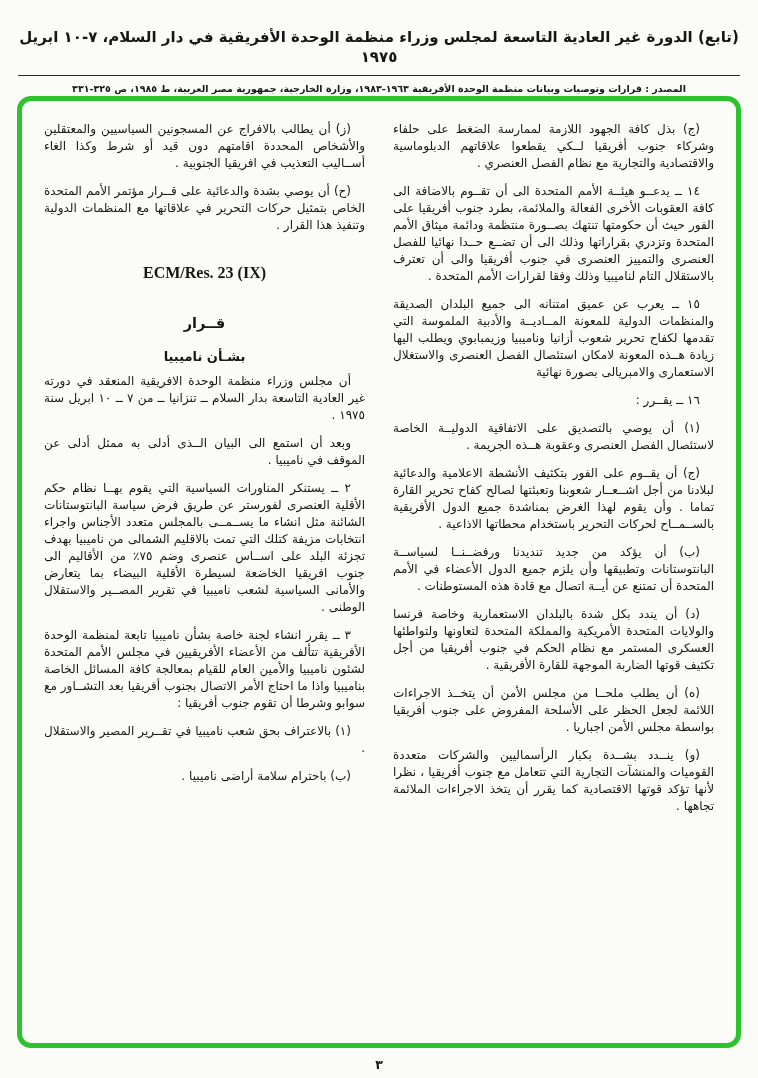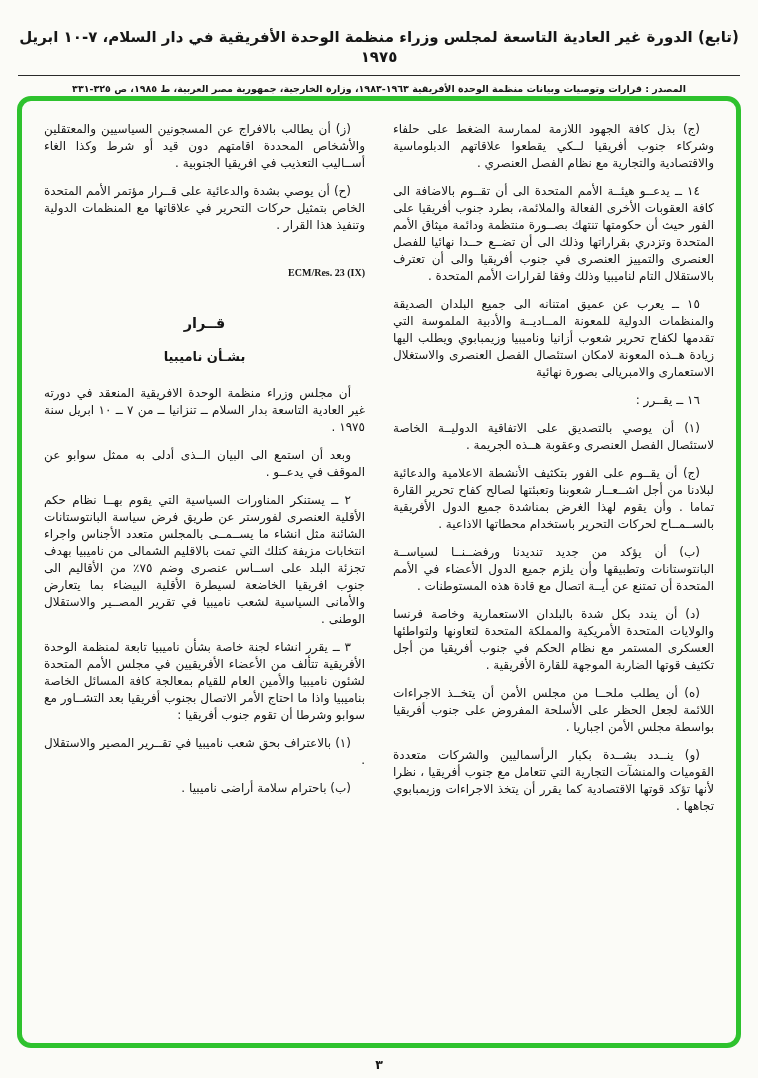--- a/index.html
+++ b/index.html
@@ -65,38 +65,38 @@
     text-align: justify;
     font-size: 12px;
     line-height: 17px;
   }
   .col p {
     margin: 0 0 11px 0;
     text-indent: 14px;
   }
   .res-code {
     direction: ltr;
-    text-align: right;
+    text-align: center;
     font-family: "Liberation Serif", serif;
     font-weight: bold;
-    font-size: 10px;
+    font-size: 16px;
     margin: 30px 0 34px 0;
   }
   .res-heading {
     text-align: center;
     font-size: 14.5px;
     font-weight: bold;
     letter-spacing: 1px;
     margin: 0 0 16px 0;
   }
   .res-subheading {
     text-align: center;
     font-size: 13px;
     font-weight: bold;
-    margin: 0 0 20px 0;
+    margin: 0 0 8px 0;
   }
   
   .doc-footer {
     position: absolute;
     left: 0;
     right: 0;
     bottom: 5px;
     text-align: center;
   }
   .page-number {
@@ -121,31 +121,31 @@
       <section class="col col-right">
         <p>(ج) بذل كافة الجهود اللازمة لممارسة الضغط على حلفاء وشركاء جنوب أفريقيا لــكي يقطعوا علاقاتهم الدبلوماسية والاقتصادية والتجارية مع نظام الفصل العنصري .</p>
         <p>١٤ ــ يدعــو هيئــة الأمم المتحدة الى أن تقــوم بالاضافة الى كافة العقوبات الأخرى الفعالة والملائمة، بطرد جنوب أفريقيا على الفور حيث أن حكومتها تنتهك بصــورة منتظمة ودائمة ميثاق الأمم المتحدة وتزدري بقراراتها وذلك الى أن تضــع حــدا نهائيا للفصل العنصرى والتمييز العنصرى في جنوب أفريقيا والى أن تعترف بالاستقلال التام لناميبيا وذلك وفقا لقرارات الأمم المتحدة .</p>
         <p>١٥ ــ يعرب عن عميق امتنانه الى جميع البلدان الصديقة والمنظمات الدولية للمعونة المــاديــة والأدبية الملموسة التي تقدمها لكفاح تحرير شعوب أزانيا وناميبيا وزيمبابوي ويطلب اليها زيادة هــذه المعونة لامكان استئصال الفصل العنصرى والاستغلال الاستعمارى والامبريالى بصورة نهائية</p>
         <p>١٦ ــ يقــرر :</p>
         <p>(١) أن يوصي بالتصديق على الاتفاقية الدوليــة الخاصة لاستئصال الفصل العنصرى وعقوبة هــذه الجريمة .</p>
         <p>(ج) أن يقــوم على الفور بتكثيف الأنشطة الاعلامية والدعائية لبلادنا من أجل اشــعــار شعوبنا وتعبئتها لصالح كفاح تحرير القارة تماما . وأن يقوم لهذا الغرض بمناشدة جميع الدول الأفريقية بالســمــاح لحركات التحرير باستخدام محطاتها الاذاعية .</p>
         <p>(ب) أن يؤكد من جديد تنديدنا ورفضــنــا لسياســة البانتوستانات وتطبيقها وأن يلزم جميع الدول الأعضاء في الأمم المتحدة أن تمتنع عن أيــة اتصال مع قادة هذه المستوطنات .</p>
         <p>(د) أن يندد بكل شدة بالبلدان الاستعمارية وخاصة فرنسا والولايات المتحدة الأمريكية والمملكة المتحدة لتعاونها ولتواطئها العسكرى المستمر مع نظام الحكم في جنوب أفريقيا من أجل تكثيف قوتها الضاربة الموجهة للقارة الأفريقية .</p>
         <p>(ه) أن يطلب ملحــا من مجلس الأمن أن يتخــذ الاجراءات اللائمة لجعل الحظر على الأسلحة المفروض على جنوب أفريقيا بواسطة مجلس الأمن اجباريا .</p>
-        <p>(و) ينــدد بشــدة بكبار الرأسماليين والشركات متعددة القوميات والمنشآت التجارية التي تتعامل مع جنوب أفريقيا ، نظرا لأنها تؤكد قوتها الاقتصادية كما يقرر أن يتخذ الاجراءات وزيمبابوي تجاهها .</p>
+        <p>(و) ينــدد بشــدة بكبار الرأسماليين والشركات متعددة القوميات والمنشآت التجارية التي تتعامل مع جنوب أفريقيا ، نظرا لأنها تؤكد قوتها الاقتصادية كما يقرر أن يتخذ الاجراءات الملائمة تجاهها .</p>
       </section>
 
       <section class="col col-left">
         <p>(ز) أن يطالب بالافراج عن المسجونين السياسيين والمعتقلين والأشخاص المحددة اقامتهم دون قيد أو شرط وكذا الغاء أســاليب التعذيب في افريقيا الجنوبية .</p>
         <p>(ح) أن يوصي بشدة والدعائية على قــرار مؤتمر الأمم المتحدة الخاص بتمثيل حركات التحرير في علاقاتها مع المنظمات الدولية وتنفيذ هذا القرار .</p>
         <div class="res-code">ECM/Res. 23 (IX)</div>
         <div class="res-heading">قــرار</div>
         <div class="res-subheading">بشـأن ناميبيا</div>
         <p>أن مجلس وزراء منظمة الوحدة الافريقية المنعقد في دورته غير العادية التاسعة بدار السلام ــ تنزانيا ــ من ٧ ــ ١٠ ابريل سنة ١٩٧٥ .</p>
-        <p>وبعد أن استمع الى البيان الــذى أدلى به ممثل سوابو عن الموقف في يدعــو .</p>
+        <p>وبعد أن استمع الى البيان الــذى أدلى به ممثل أدلى عن الموقف في ناميبيا .</p>
         <p>٢ ــ يستنكر المناورات السياسية التي يقوم بهــا نظام حكم الأقلية العنصرى لفورستر عن طريق فرض سياسة البانتوستانات الشائنة مثل انشاء ما يســمــى بالمجلس متعدد الأجناس واجراء انتخابات مزيفة كتلك التي تمت بالاقليم الشمالى من ناميبيا بهدف تجزئة البلد على اســاس عنصرى وضم ٧٥٪ من الأقاليم الى جنوب افريقيا الخاضعة لسيطرة الأقلية البيضاء بما يتعارض والأمانى السياسية لشعب ناميبيا في تقرير المصــير والاستقلال الوطنى .</p>
         <p>٣ ــ يقرر انشاء لجنة خاصة بشأن ناميبيا تابعة لمنظمة الوحدة الأفريقية تتألف من الأعضاء الأفريقيين في مجلس الأمم المتحدة لشئون ناميبيا والأمين العام للقيام بمعالجة كافة المسائل الخاصة بناميبيا واذا ما احتاج الأمر الاتصال بجنوب أفريقيا بعد التشــاور مع سوابو وشرطا أن تقوم جنوب أفريقيا :</p>
         <p>(١) بالاعتراف بحق شعب ناميبيا في تقــرير المصير والاستقلال .</p>
         <p>(ب) باحترام سلامة أراضى ناميبيا .</p>
       </section>
 
     </div>
   </div>
 
   <footer class="doc-footer">

